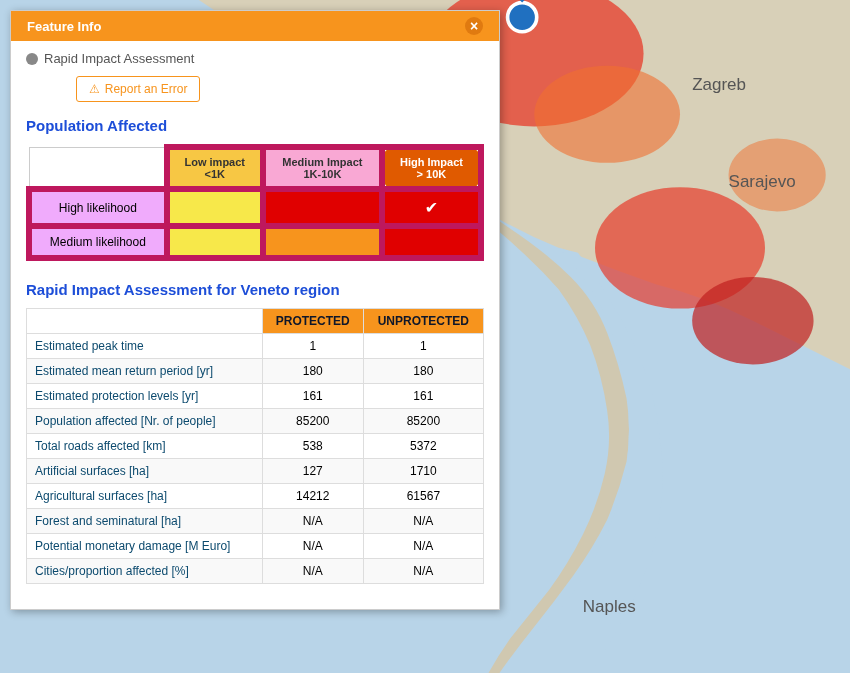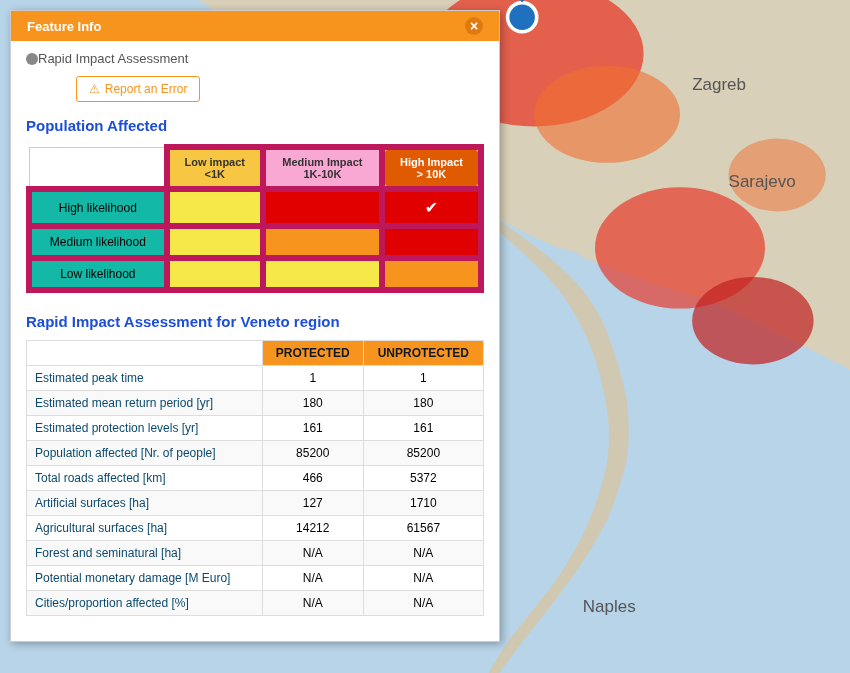--- a/index.html
+++ b/index.html
@@ -56,20 +56,21 @@
       line-height: 1;
     }
 
     #panel-body {
       padding: 10px 15px 15px 15px;
     }
 
     #rapid-assessment-title {
       display: flex;
       align-items: center;
+      gap: 6px;
       font-size: 13px;
       color: #555;
       margin-bottom: 10px;
     }
 
     #rapid-assessment-dot {
       width: 12px; height: 12px;
       border-radius: 50%;
       background: #888;
       flex-shrink: 0;
@@ -116,21 +117,21 @@
 
     .impact-table thead th {
       font-weight: bold;
       font-size: 11px;
     }
 
     .th-low { background: #f7c744; color: #333; }
     .th-medium { background: #f9a8d4; color: #333; }
     .th-high { background: #e05a00; color: #fff; border-radius: 13px; }
 
-    .row-label { text-align: left; background: #14b8a6; font-size: 12px; }
+    .row-label { text-align: left; background: #f0abfc; font-size: 12px; }
 
     
     .cell-yellow { background: #f7e84a; }
     .cell-orange { background: #f7941d; }
     .cell-red { background: #e00000; }
     .cell-check { background: #e00000; color: #fff; font-size: 16px; }
 
     
     #rapid-impact-section { margin-bottom: 10px; }
 
@@ -249,26 +250,20 @@
               <td class="cell-yellow"></td>
               <td class="cell-red"></td>
               <td class="cell-check" style="color: rgb(255, 255, 255); font-size: 16px;">✔</td>
             </tr>
             <tr>
               <td class="row-label">Medium likelihood</td>
               <td class="cell-yellow"></td>
               <td class="cell-orange"></td>
               <td class="cell-red"></td>
             </tr>
-            <tr>
-              <td class="row-label">Low likelihood</td>
-              <td class="cell-yellow"></td>
-              <td class="cell-yellow"></td>
-              <td class="cell-orange"></td>
-            </tr>
           </tbody>
       </table>
     </div>
 
     
     <div id="rapid-impact-section">
       <div class="section-title">Rapid Impact Assessment for Veneto region</div>
 
       <table class="ria-table">
         <thead>
@@ -295,21 +290,21 @@
               <td>161</td>
               <td>161</td>
             </tr>
             <tr>
               <td>Population affected [Nr. of people]</td>
               <td>85200</td>
               <td>85200</td>
             </tr>
             <tr>
               <td>Total roads affected [km]</td>
-              <td>466</td>
+              <td>538</td>
               <td>5372</td>
             </tr>
             <tr>
               <td>Artificial surfaces [ha]</td>
               <td>127</td>
               <td>1710</td>
             </tr>
             <tr>
               <td>Agricultural surfaces [ha]</td>
               <td>14212</td>

